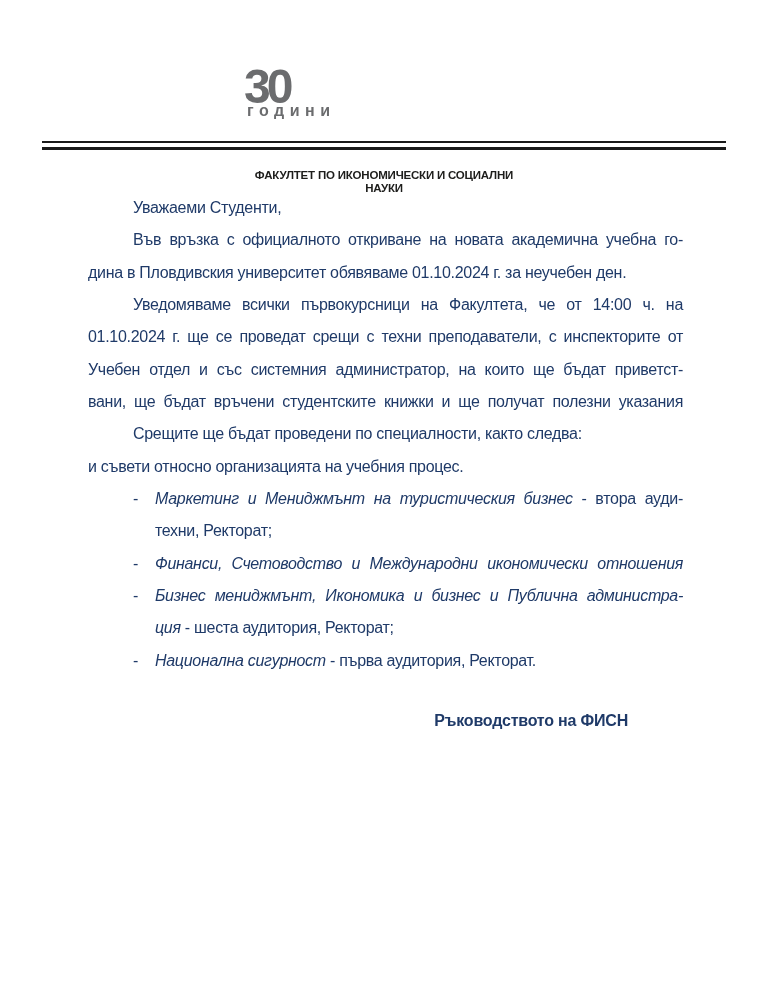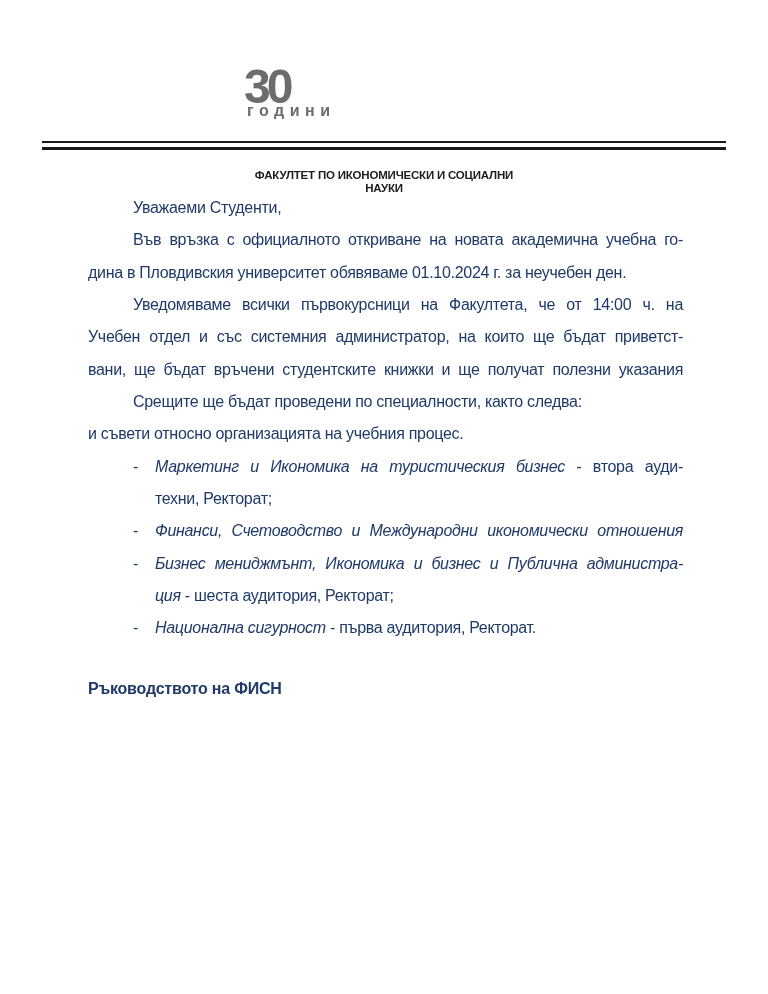--- a/index.html
+++ b/index.html
@@ -28,44 +28,45 @@
   .doc-body{position:absolute;top:192px;left:88px;width:595px;
     color:var(--ink);font-size:16px;letter-spacing:-0.3px;}
   .tline{height:32.35px;line-height:32.35px;white-space:normal;position:relative;}
   .tline.just{text-align:justify;text-align-last:justify;}
   .tline.indent{text-indent:45px;}
   .tline.list-first,.tline.list-cont{padding-left:67px;}
   .marker{position:absolute;left:45px;top:0;}
   .b{font-weight:400;}
   .i{font-style:italic;}
   .signature{margin-top:28px;height:32.35px;line-height:32.35px;
-    padding-right:55px;font-weight:700;
+    text-align:right;padding-right:55px;font-weight:700;
     color:var(--ink);font-size:16px;letter-spacing:-0.2px;}
 </style>
 </head>
 <body>
 
 <div class="logo-wrap">
   <div class="logo-30">30</div>
   <div class="logo-years">години</div>
   <div class="logo-subtitle">ФАКУЛТЕТ ПО ИКОНОМИЧЕСКИ И СОЦИАЛНИ НАУКИ</div>
 </div>
 
 <div class="rule"></div>
 
 <div class="doc-body">
 
 <div class="tline indent"><span>Уважаеми Студенти,</span></div>
     <div class="tline indent just"><span>Във връзка с официалното откриване на новата академична учебна го-</span></div>
     <div class="tline plain"><span>дина в Пловдивския университет обявяваме 01.10.2024 г. за неучебен ден.</span></div>
     <div class="tline indent just"><span>Уведомяваме всички </span><span class="b">първокурсници</span><span> на Факултета, че </span><span class="b">от 14:00 ч. на</span></div>
+    <div class="tline plain just"><span class="b">01.10.2024 г.</span><span> ще се проведат срещи с техни преподаватели, с инспекторите от</span></div>
     <div class="tline plain just"><span>Учебен отдел и със системния администратор, на които ще бъдат приветст-</span></div>
     <div class="tline plain just"><span>вани, ще бъдат връчени студентските книжки и ще получат полезни указания</span></div>
     <div class="tline indent"><span>Срещите ще бъдат проведени по специалности, както следва:</span></div>
     <div class="tline plain"><span>и съвети относно организацията на учебния процес.</span></div>
-    <div class="tline list-first just"><span class="marker">-</span><span class="i">Маркетинг и Икономика на туристическия бизнес</span><span> - втора ауди-</span></div>
+    <div class="tline list-first just"><span class="marker">-</span><span class="i">Маркетинг и Мениджмънт на туристическия бизнес</span><span> - втора ауди-</span></div>
     <div class="tline list-cont"><span>техни, Ректорат;</span></div>
     <div class="tline list-first just"><span class="marker">-</span><span class="i">Финанси, Счетоводство и Международни икономически отношения</span></div>
     <div class="tline list-first just"><span class="marker">-</span><span class="i">Бизнес мениджмънт, Икономика и бизнес и Публична администра-</span></div>
     <div class="tline list-cont"><span class="i">ция</span><span> - шеста аудитория, Ректорат;</span></div>
     <div class="tline list-first"><span class="marker">-</span><span class="i">Национална сигурност</span><span> - първа аудитория, Ректорат.</span></div>
     <div class="signature">Ръководството на ФИСН</div>
   </div>
 
 </body></html>

